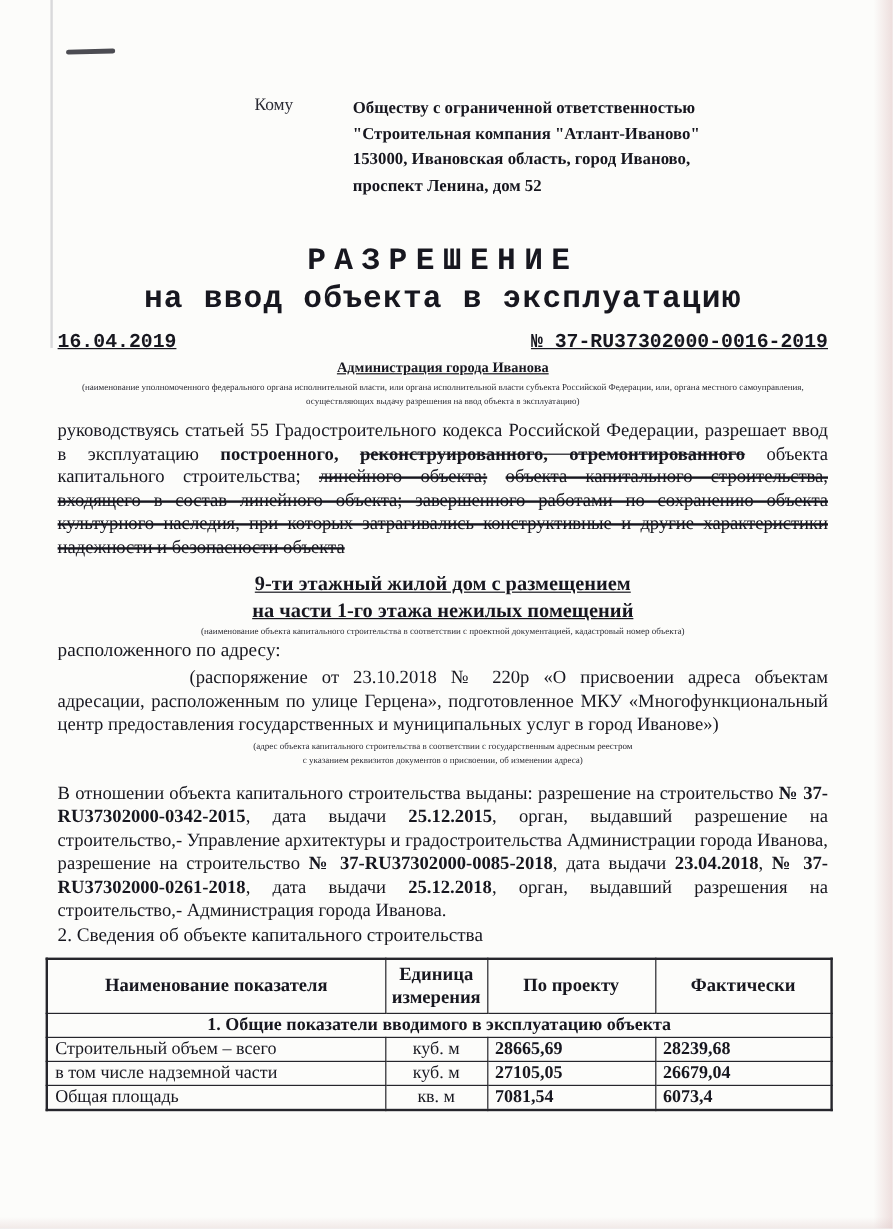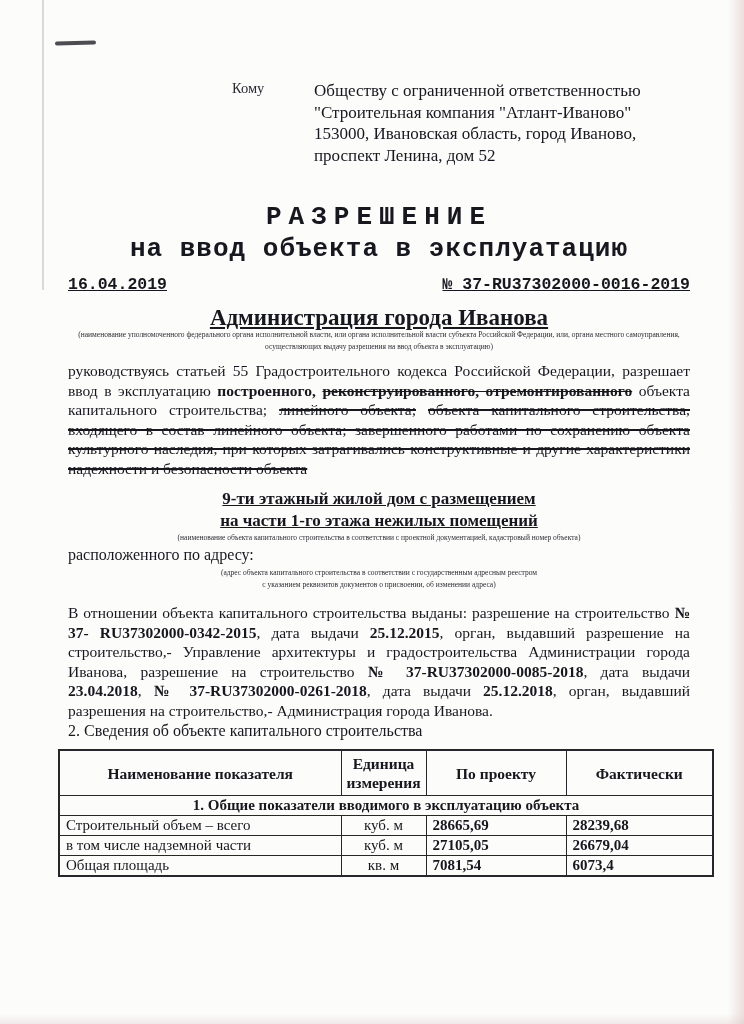--- a/index.html
+++ b/index.html
@@ -4,53 +4,53 @@
 <style>
   html,body { margin:0; padding:0; background:#e9e9e9; }
   .page {
     position:relative;
     width:744px; height:1024px;
     margin:0 auto;
     background:#fcfcfa;
     color:#17171f;
     font-family:"Liberation Serif", serif;
     box-sizing:border-box;
-    padding:0 54px 0 68px;
+    padding:0 54px 0 48px;
     overflow:hidden;
   }
   
   .edge-right { position:absolute; top:0; right:0; width:16px; height:100%;
     background:linear-gradient(to right, rgba(228,200,200,0), rgba(222,192,192,.5)); pointer-events:none; }
   .edge-bottom { position:absolute; bottom:0; left:0; width:100%; height:10px;
     background:linear-gradient(to bottom, rgba(225,200,200,0), rgba(220,196,196,.35)); pointer-events:none; }
   .edge-left-line { position:absolute; top:0; left:42px; width:2px; height:290px;
     background:rgba(175,175,182,.45); pointer-events:none; }
   .corner-dash { position:absolute; top:41px; left:55px; width:41px; height:3.5px;
     background:#4c4c52; border-radius:2px; transform:rotate(-1.5deg); }
 
   .b { font-weight:700; }
   .s { text-decoration:line-through; text-decoration-thickness:1.5px; }
   .b.s { text-decoration:line-through; }
 
   .recipient-row { display:flex; margin-top:80px; }
   .komu { width:82px; margin-left:164px; font-size:14.5px; color:#2a2a33; flex:none; }
-  .recipient-block { font-weight:400; font-size:17px; line-height:21.5px; width:330px; }
+  .recipient-block { font-weight:700; font-size:14px; line-height:21.5px; width:330px; }
 
   .title1 { margin:36px 0 0 0; text-align:center;
     font-family:"Liberation Mono","DejaVu Sans Mono",monospace;
     font-weight:700; font-size:26px; line-height:30px; letter-spacing:7px; }
   .title2 { margin:2px 0 0 0; text-align:center;
     font-family:"Liberation Mono","DejaVu Sans Mono",monospace;
     font-weight:700; font-size:26px; line-height:30px; letter-spacing:1px; }
 
   .date-row { display:flex; justify-content:space-between; margin-top:10px;
     font-weight:700; font-size:16.5px; line-height:21px; }
   .date-row span { text-decoration:underline;font-family:Liberation Mono, monospace; }
 
-  .authority { margin-top:12px; text-align:center; font-weight:700; font-size:23px;
+  .authority { margin-top:0; text-align:center; font-weight:700; font-size:12px;
     line-height:22px; text-decoration:underline; }
   .caption { text-align:center; font-size:7.5px; line-height:12px; color:#2c2c35; }
   .caption.mt { margin-top:2px; }
 
   .par { margin:0; font-size:15.5px; line-height:19.5px; }
   .justify { text-align:justify; }
   .mt8 { margin-top:8px; } .mt4 { margin-top:4px; } .mt2 { margin-top:2px; }
   .mt10 { margin-top:10px; } .mt12 { margin-top:12px; } .mt20 { margin-top:20px; }
 
   .obj-name { text-align:center; font-weight:700; font-size:17px; line-height:22px;
@@ -102,20 +102,21 @@
 
   <p class="par justify mt8"><span>руководствуясь статьей 55 Градостроительного кодекса Российской Федерации, разрешает ввод в эксплуатацию </span><span class="b">построенного,</span><span> </span><span class="b s">реконструированного, отремонтированного</span><span> объекта капитального строительства; </span><span class="s">линейного объекта;</span><span> </span><span class="s">объекта капитального строительства, входящего в состав линейного объекта; завершенного работами по сохранению объекта культурного наследия, при которых затрагивались конструктивные и другие характеристики надежности и безопасности объекта</span></p>
 
   <div class="obj-name mt10">9-ти этажный жилой дом с размещением</div>
   <div class="obj-name">на части 1-го этажа нежилых помещений</div>
   <div class="caption">(наименование объекта капитального строительства в соответствии с проектной документацией, кадастровый номер объекта)</div>
 
   <p class="line mt4">расположенного по адресу:</p>
 
 
+  <p class="par justify indent mt2">(распоряжение от 23.10.2018 № 220р «О присвоении адреса объектам адресации, расположенным по улице Герцена», подготовленное МКУ «Многофункциональный центр предоставления государственных и муниципальных услуг в город Иванове»)</p>
   <div class="caption mt">(адрес объекта капитального строительства в соответствии с государственным адресным реестром</div>
   <div class="caption">с указанием реквизитов документов о присвоении, об изменении адреса)</div>
 
 
   <p class="par justify mt12"><span>В отношении объекта капитального строительства выданы: разрешение на строительство </span><span class="b">№ 37- RU37302000-0342-2015</span><span>, дата выдачи </span><span class="b">25.12.2015</span><span>, орган, выдавший разрешение на строительство,- Управление архитектуры и градостроительства Администрации города Иванова, разрешение на строительство </span><span class="b">№ 37-RU37302000-0085-2018</span><span>, дата выдачи </span><span class="b">23.04.2018</span><span>, </span><span class="b">№ 37-RU37302000-0261-2018</span><span>, дата выдачи </span><span class="b">25.12.2018</span><span>, орган, выдавший разрешения на строительство,- Администрация города Иванова.</span></p>
 
   <p class="line mt20">2. Сведения об объекте капитального строительства</p>
 
   <table class="indicators">
     <colgroup>

